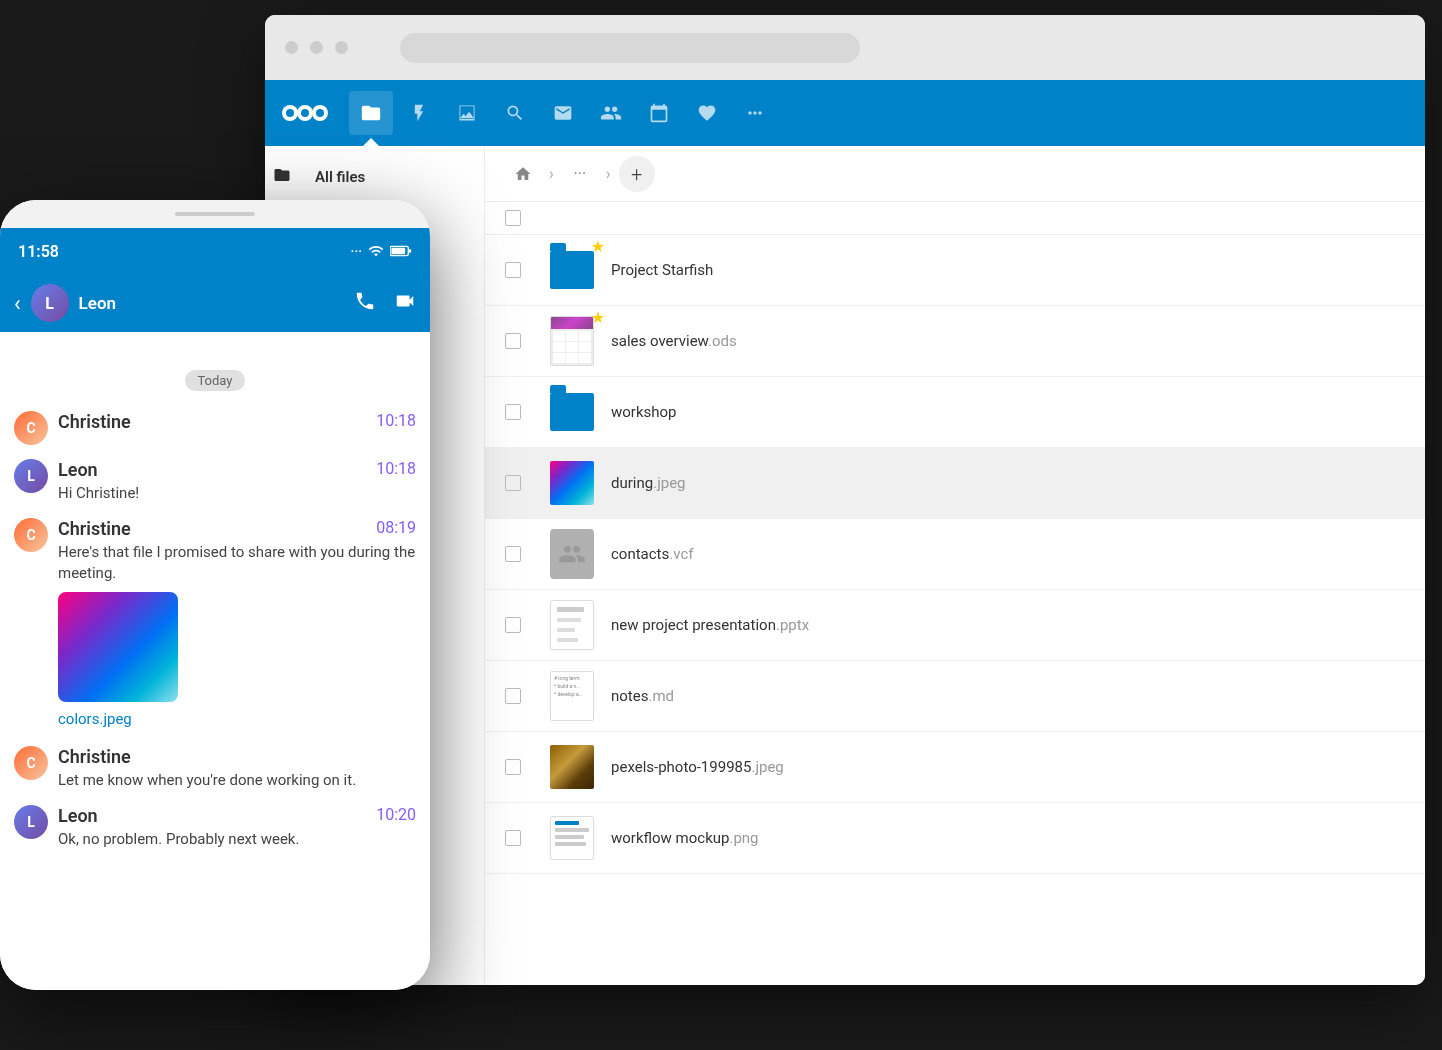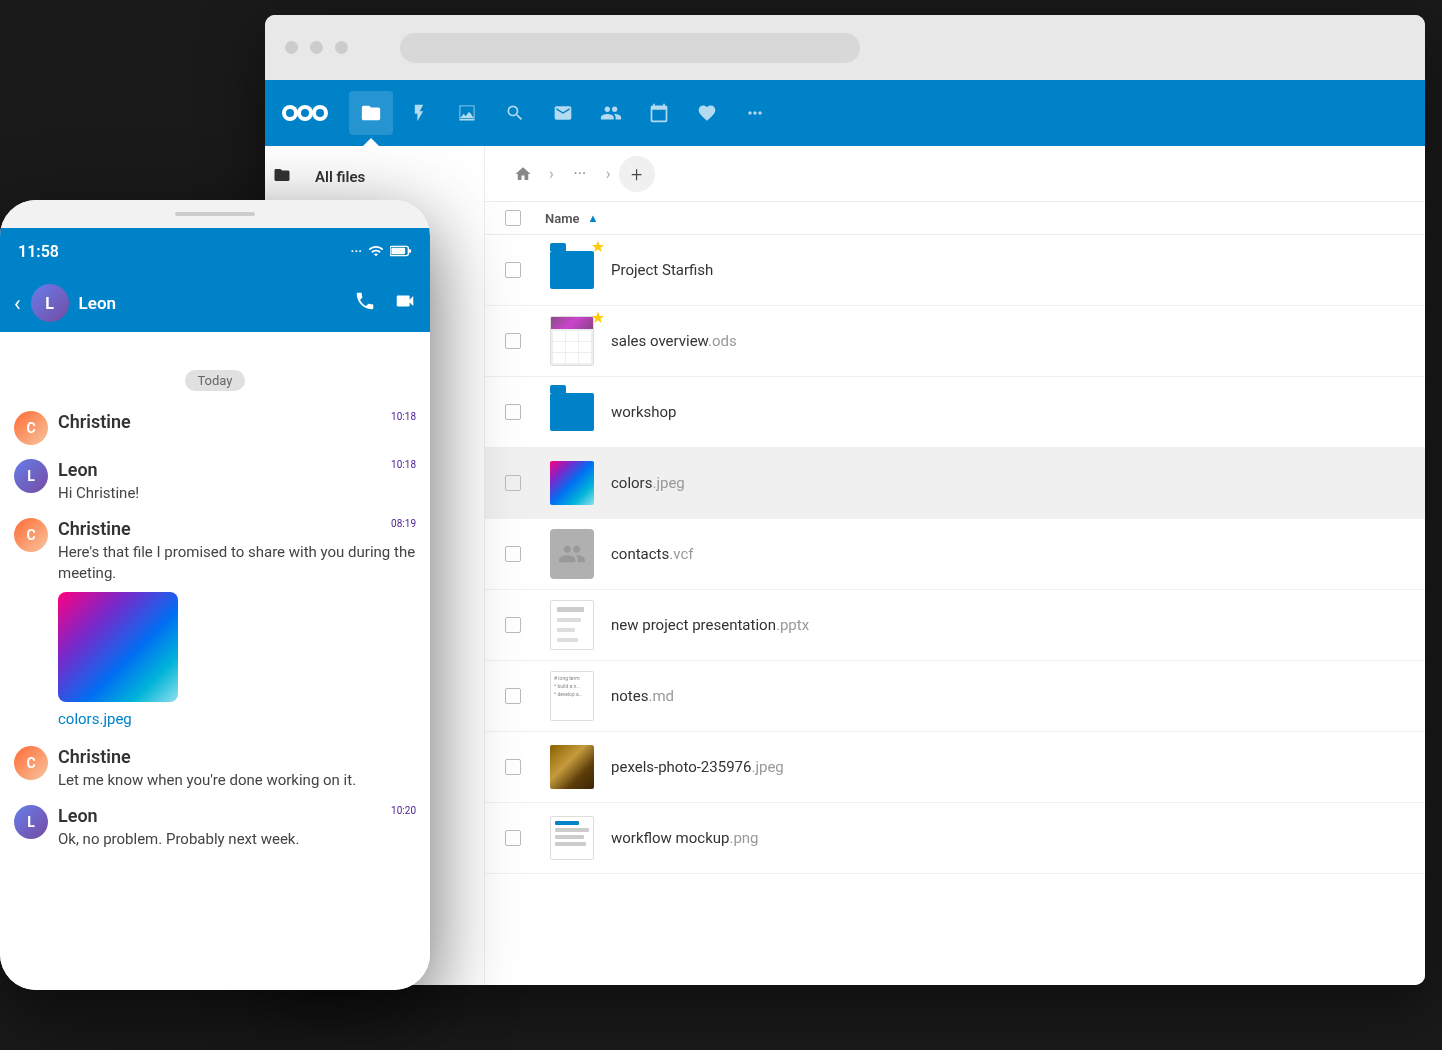--- a/index.html
+++ b/index.html
@@ -547,22 +547,22 @@
       margin-bottom: 3px;
     }
 
     .msg-name {
       font-weight: 600;
       font-size: 18px;
       color: #333;
     }
 
     .msg-time {
-      font-size: 10px;
-      color: #4c1d95;
+      font-size: 16px;
+      color: #8b5cf6;
     }
 
     .msg-text {
       font-size: 15px;
       color: #444;
       line-height: 1.4;
     }
 
     .msg-image {
       width: 120px;
@@ -743,24 +743,20 @@
         </div>
         <span class="breadcrumb-chevron">›</span>
         <div class="breadcrumb-add">
           <span>+</span>
         </div>
       </div>
 
       <div class="files-header">
         <div class="col-check">
           <div class="file-checkbox"></div>
-        </div>
-        <div class="col-name">
-          <span>Name</span>
-          <span style="color:#0082c9;font-size:11px;margin-left:4px">▲</span>
         </div>
       </div>
 
       <div class="file-row">
         <div class="file-col-check">
           <div class="file-checkbox"></div>
         </div>
         <div class="file-col-icon">
           <div class="folder-icon"></div>
           <span class="star-badge">★</span>
@@ -809,21 +805,21 @@
       </div>
 
       <div class="file-row highlighted">
         <div class="file-col-check">
           <div class="file-checkbox"></div>
         </div>
         <div class="file-col-icon">
           <div class="colors-thumb" style="width:44px;height:44px;border-radius:2px;background:linear-gradient(135deg, #ff0080 0%, #7928ca 25%, #0070f3 50%, #00b4d8 75%, #90e0ef 100%);"></div>
         </div>
         <div class="file-col-name">
-          <span>colors</span><span class="ext">.jpeg</span>
+          <span>during</span><span class="ext">.jpeg</span>
         </div>
       </div>
 
       <div class="file-row">
         <div class="file-col-check">
           <div class="file-checkbox"></div>
         </div>
         <div class="file-col-icon">
           <div class="vcf-icon">
             <svg width="28" height="28" viewBox="0 0 24 24" fill="#999">
@@ -872,21 +868,21 @@
       </div>
 
       <div class="file-row">
         <div class="file-col-check">
           <div class="file-checkbox"></div>
         </div>
         <div class="file-col-icon">
           <div style="width:44px;height:44px;border-radius:2px;background:linear-gradient(135deg, #8b6000 0%, #c49a3c 40%, #5c3d0a 70%, #3d2506 100%);"></div>
         </div>
         <div class="file-col-name">
-          <span>pexels-photo-235976</span><span class="ext">.jpeg</span>
+          <span>pexels-photo-199985</span><span class="ext">.jpeg</span>
         </div>
       </div>
 
       <div class="file-row">
         <div class="file-col-check">
           <div class="file-checkbox"></div>
         </div>
         <div class="file-col-icon">
           <div class="workflow-icon">
             <div class="workflow-line blue"></div>

